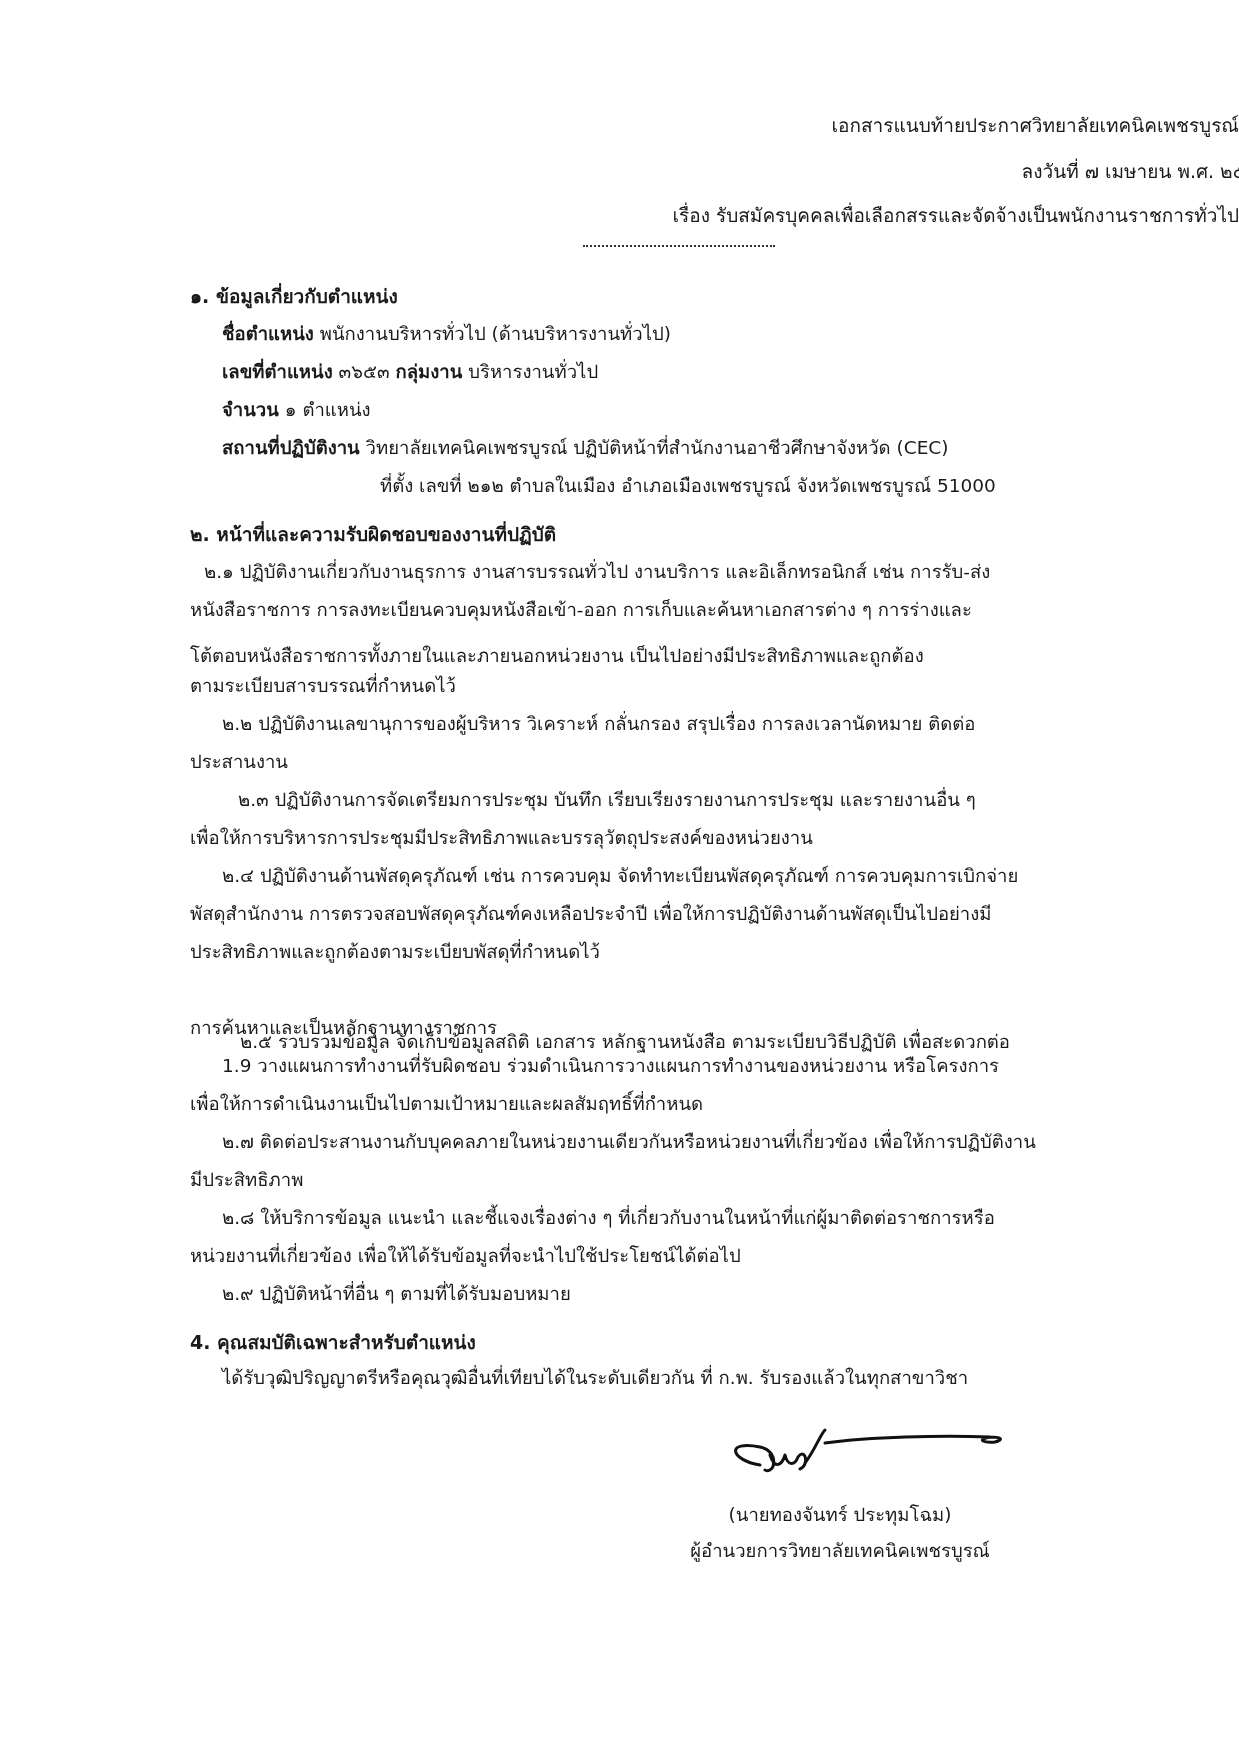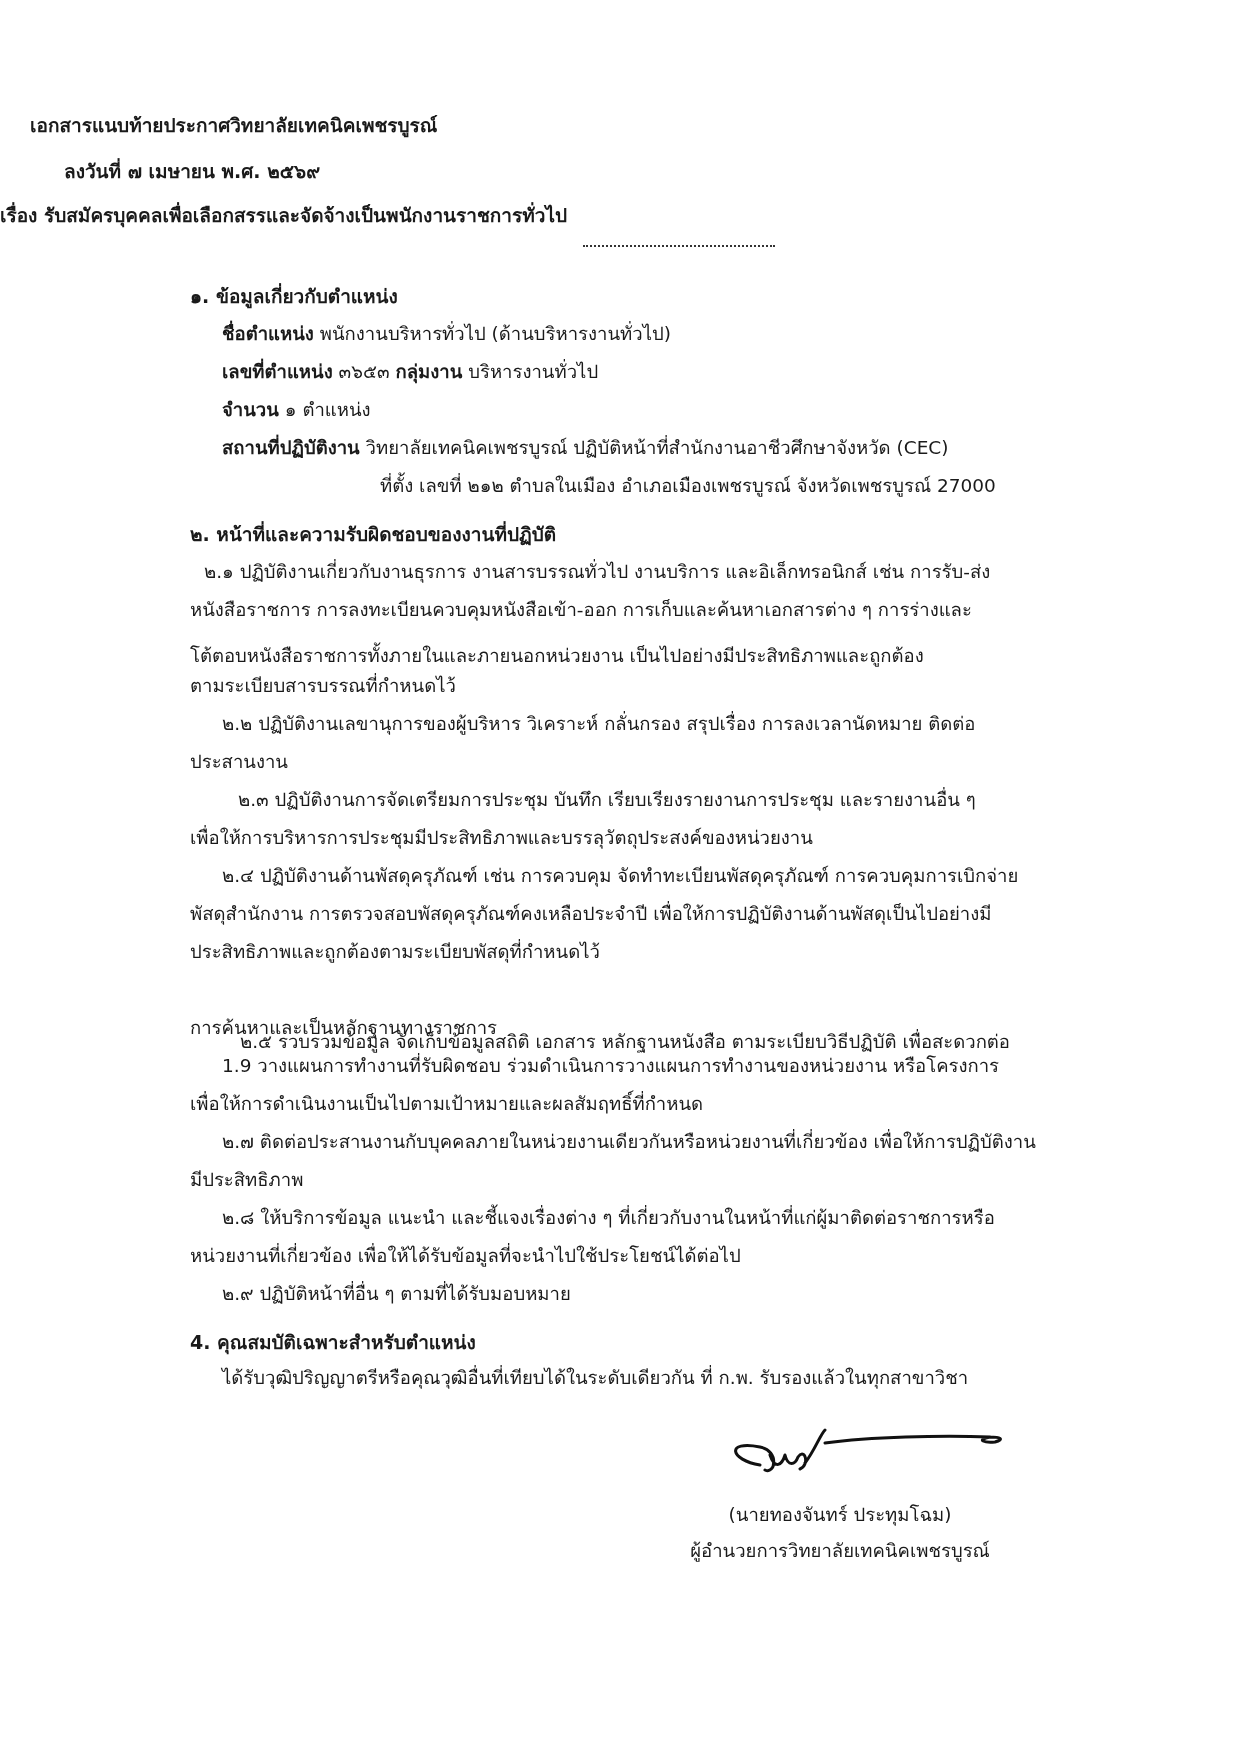--- a/index.html
+++ b/index.html
@@ -3,22 +3,22 @@
   <meta charset="utf-8">
   <style>
     html, body { margin: 0; padding: 0; background: #ffffff; }
     body {
       width: 1239px; height: 1752px; position: relative; overflow: hidden;
       font-family: "DejaVu Sans", "Liberation Sans", sans-serif;
       color: #1a1a1a;
     }
     .page { position: absolute; left: 0; top: 0; width: 1239px; height: 1752px; }
     .hdr {
-      position: absolute; left: 0; width: 1239px; text-align: left;
-      font-weight: bold; font-size: 19px; white-space: nowrap;
+      position: absolute; left: 0; width: 1239px; text-align: right;
+      font-weight: normal; font-size: 19px; white-space: nowrap;
     }
     .hdr1 { top: 110px; padding-left: 30px; box-sizing: border-box; }
     .hdr2 { top: 156px; padding-left: 30px; box-sizing: border-box; margin-left: 34px; }
     .hdr3 { top: 200px; box-sizing: border-box; }
     .sep {
       position: absolute; top: 245px; left: 583px; width: 192px;
       border-bottom: 2px dotted #333; height: 0;
     }
     .line {
       position: absolute; white-space: nowrap; font-size: 18.5px; line-height: 24px;
@@ -50,21 +50,21 @@
     <span>บริหารงานทั่วไป</span>
   </div>
   <div class="line" style="left:222px; top:398px;">
     <span class="b">จำนวน</span>
     <span>๑ ตำแหน่ง</span>
   </div>
   <div class="line" style="left:222px; top:436px;">
     <span class="b">สถานที่ปฏิบัติงาน</span>
     <span>วิทยาลัยเทคนิคเพชรบูรณ์ ปฏิบัติหน้าที่สำนักงานอาชีวศึกษาจังหวัด (CEC)</span>
   </div>
-  <div class="line" style="left:380px; top:474px;">ที่ตั้ง เลขที่ ๒๑๒ ตำบลในเมือง อำเภอเมืองเพชรบูรณ์ จังหวัดเพชรบูรณ์ 27000</div>
+  <div class="line" style="left:380px; top:474px;">ที่ตั้ง เลขที่ ๒๑๒ ตำบลในเมือง อำเภอเมืองเพชรบูรณ์ จังหวัดเพชรบูรณ์ 51000</div>
 
   <div class="line sec" style="left:190px; top:522px;">๒. หน้าที่และความรับผิดชอบของงานที่ปฏิบัติ</div>
   <div class="line" style="left:204px; top:560px;text-align:right;">๒.๑ ปฏิบัติงานเกี่ยวกับงานธุรการ งานสารบรรณทั่วไป งานบริการ และอิเล็กทรอนิกส์ เช่น การรับ-ส่ง</div>
   <div class="line" style="left:190px; top:598px;">หนังสือราชการ การลงทะเบียนควบคุมหนังสือเข้า-ออก การเก็บและค้นหาเอกสารต่าง ๆ การร่างและ</div>
   <div class="line" style="left:190px; top:644px;">โต้ตอบหนังสือราชการทั้งภายในและภายนอกหน่วยงาน เป็นไปอย่างมีประสิทธิภาพและถูกต้อง</div>
   <div class="line" style="left:190px; top:674px;">ตามระเบียบสารบรรณที่กำหนดไว้</div>
   <div class="line" style="left:222px; top:712px;">๒.๒ ปฏิบัติงานเลขานุการของผู้บริหาร วิเคราะห์ กลั่นกรอง สรุปเรื่อง การลงเวลานัดหมาย ติดต่อ</div>
   <div class="line" style="left:190px; top:750px;">ประสานงาน</div>
   <div class="line" style="left:238px; top:788px;">๒.๓ ปฏิบัติงานการจัดเตรียมการประชุม บันทึก เรียบเรียงรายงานการประชุม และรายงานอื่น ๆ</div>
   <div class="line" style="left:190px; top:826px;">เพื่อให้การบริหารการประชุมมีประสิทธิภาพและบรรลุวัตถุประสงค์ของหน่วยงาน</div>

